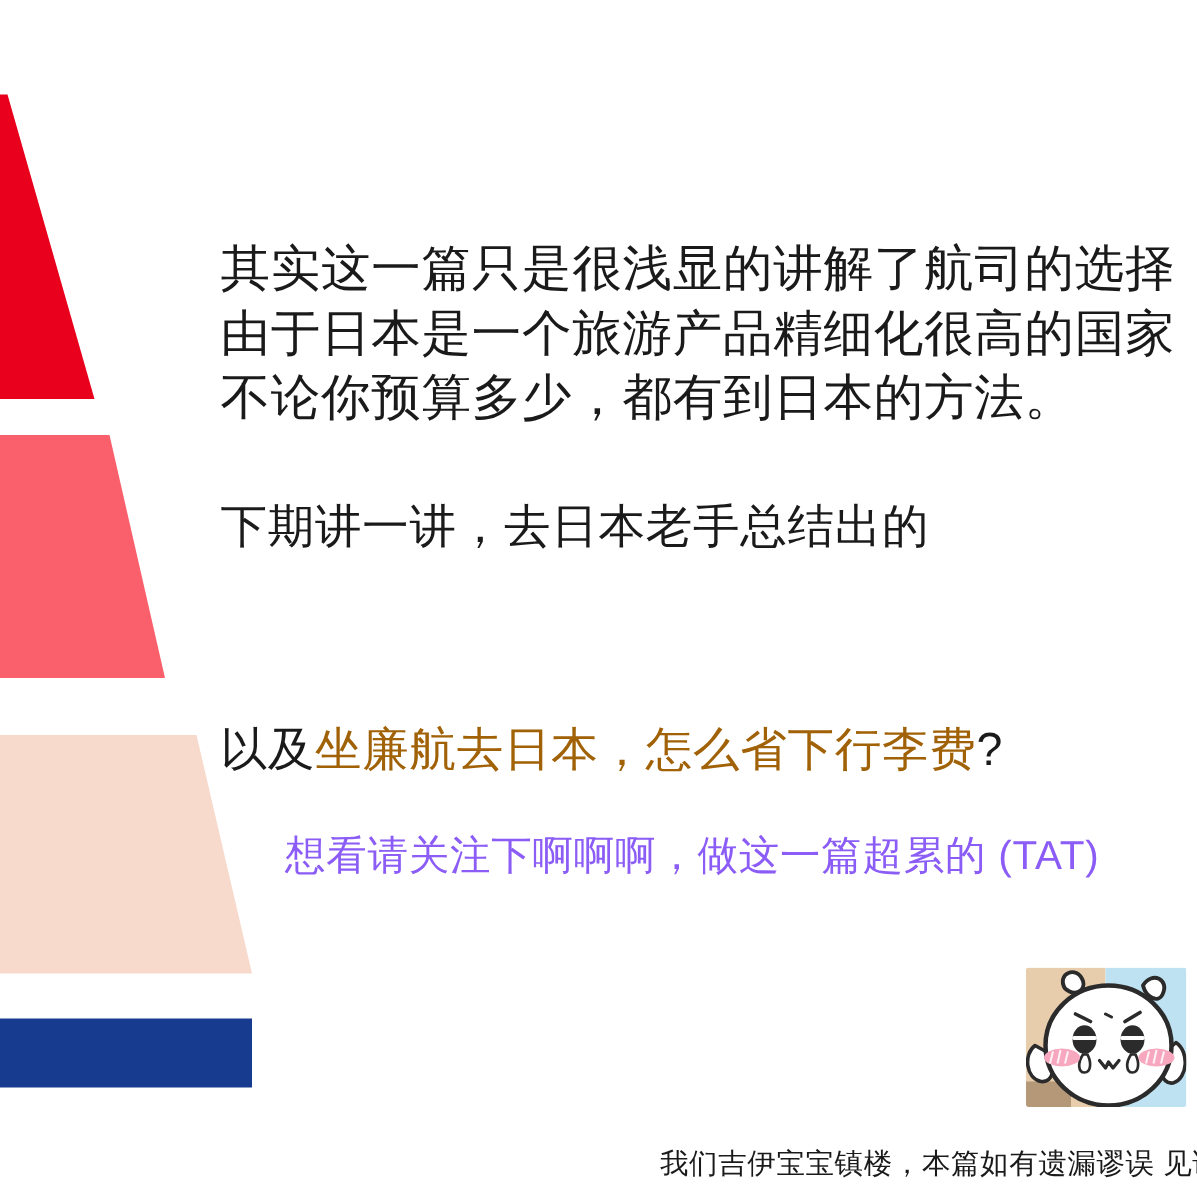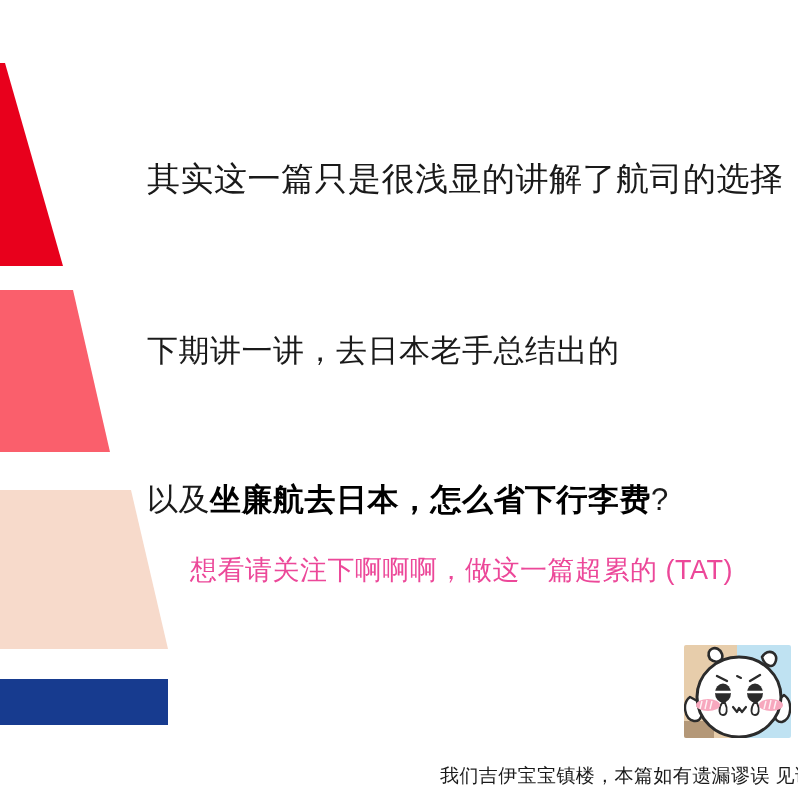--- a/index.html
+++ b/index.html
@@ -69,29 +69,29 @@
     font-size: 28px;
     letter-spacing: 0px;
   }
   #para-third {
     left: 147px;
     top: 480px;
     font-size: 31px;
     line-height: 40px;
   }
   .em-red {
-    color: #000000;
-    font-weight: 700;
+    color: #a16207;
+    font-weight: 400;
   }
   #para-follow {
     left: 190px;
     top: 552px;
     font-size: 27px;
     line-height: 36px;
-    color: #ec4899;
+    color: #8b5cf6;
   }
   #caption-bottom {
     position: absolute;
     left: 440px;
     top: 763px;
     font-size: 19px;
     color: #1a1a1a;
     white-space: nowrap;
     letter-spacing: 0.4px;
   }
@@ -116,20 +116,22 @@
     <polygon points="5,63 0,63 0,266 63,266" fill="#E8001C"></polygon>
     <polygon points="0,290 73,290 110,452 0,452" fill="#FA5F6C"></polygon>
     <polygon points="0,490 131,490 168,649 0,649" fill="#F7DACB"></polygon>
     <rect x="0" y="679" width="168" height="46" fill="#173B8F"></rect>
   </svg>
 
   <div class="text-layer">
 
     <div class="para" id="para-intro">
       <span class="line">其实这一篇只是很浅显的讲解了航司的选择</span>
+      <span class="line">由于日本是一个旅游产品精细化很高的国家</span>
+      <span class="line">不论你预算多少，都有到日本的方法。</span>
     </div>
 
     <div class="para" id="para-second">
       <span class="line">下期讲一讲，去日本老手总结出的</span>
     </div>
 
     <div class="para" id="para-third">
       <span class="line"><span>以及</span><span class="em-red">坐廉航去日本，怎么省下行李费</span><span>?</span></span>
     </div>
 

